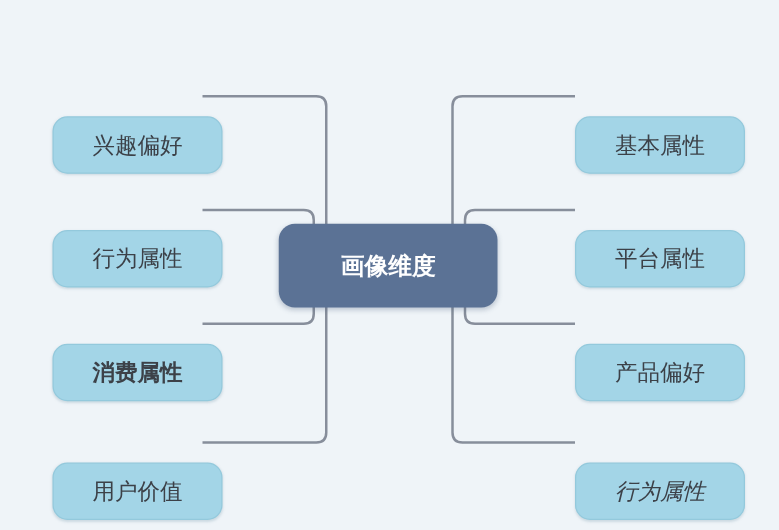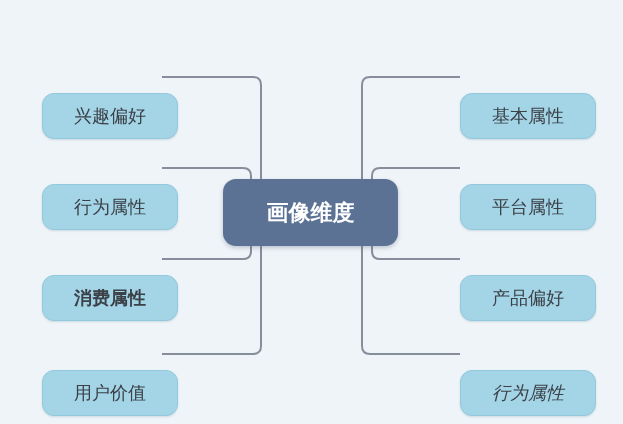--- a/index.html
+++ b/index.html
@@ -56,21 +56,21 @@
     margin-top:39px;
   }
   .central{
     left:223px;
     top:179px;
     width:175px;
     height:67px;
     border-radius:13px;
     background:var(--central-node-fill);
     color:var(--central-text);
-    font-size:22px;
+    font-size:19px;
     font-weight:bold;
     z-index:3;
     box-shadow:0 2px 4px rgba(70,90,120,0.3);
   }
   .l1{left:42px;top:54px;}
   .l2{left:42px;top:145px;}
   .l3{left:42px;top:236px;font-weight:bold;}
   .l4{left:42px;top:331px;}
   .r1{left:460px;top:54px;}
   .r2{left:460px;top:145px;}

